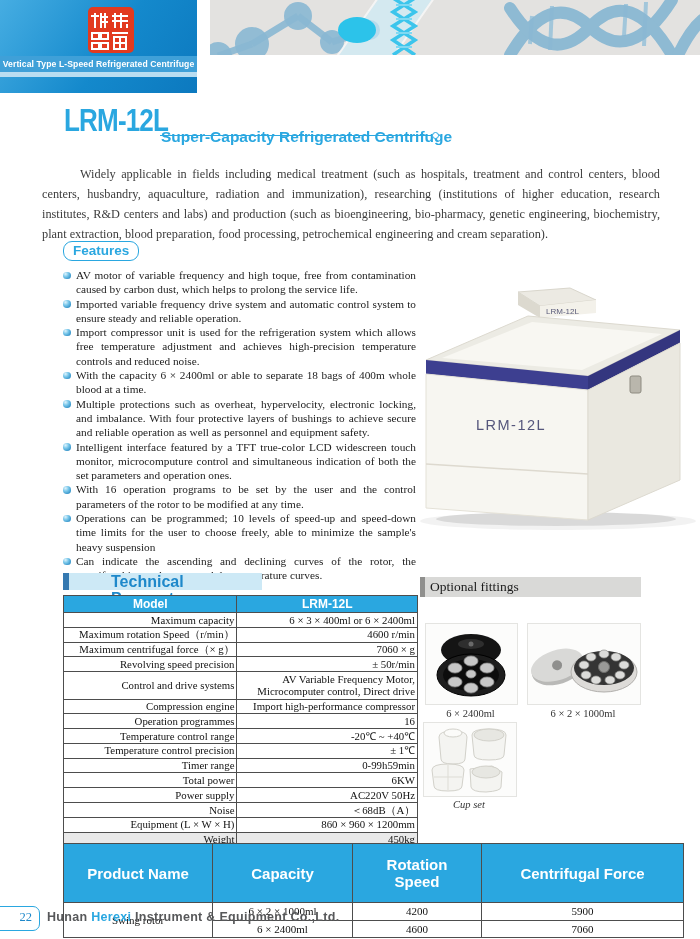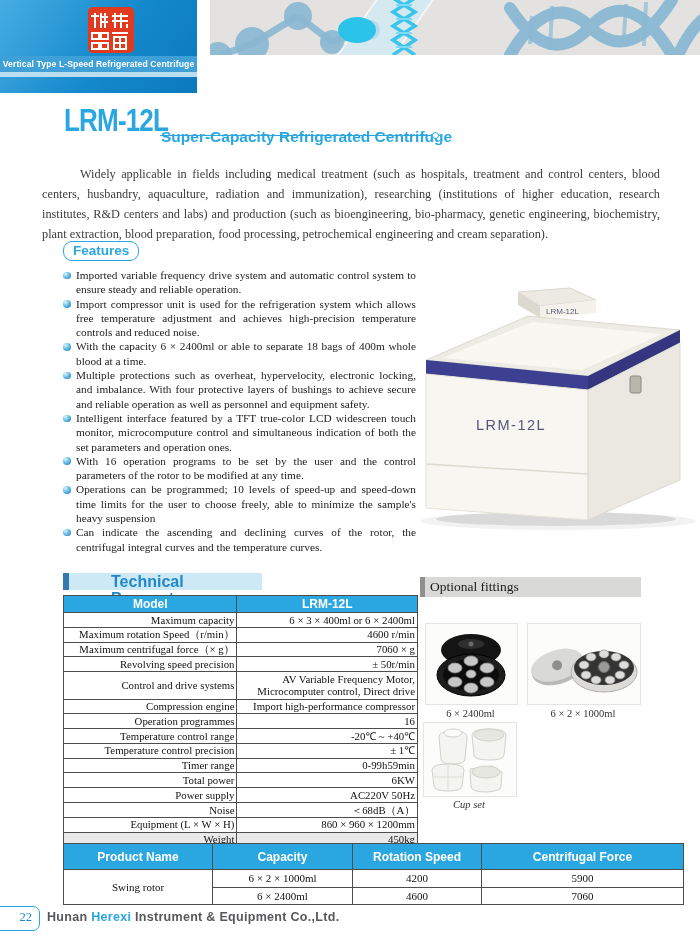--- a/index.html
+++ b/index.html
@@ -42,21 +42,21 @@
   .tech-table{position:absolute;left:63px;top:595px;width:355px;border-collapse:collapse;table-layout:fixed;}
   .tech-table th{background:#2aa7e0;color:#fff;font-size:12px;font-weight:bold;height:16px;border:1px solid #4d4d4d;padding:0;}
   .tech-table td{font-family:"Liberation Serif",serif;font-size:10.8px;line-height:12.6px;color:#111;
                  text-align:right;vertical-align:middle;border:1px solid #4d4d4d;padding:0.6px 2px;white-space:pre-line;}
   .tech-table tbody tr:last-child td{background:#e9e9e9;}
   
   .fit-box{position:absolute;background:#fcfcfb;border:1px solid #e4e4e1;}
   .fit-caption{position:absolute;font-family:"Liberation Serif",serif;font-size:10.5px;color:#333;text-align:center;}
   
   .rotor-table{position:absolute;left:63px;top:843px;width:620px;border-collapse:collapse;table-layout:fixed;}
-  .rotor-table th{background:#2aa7e0;color:#fff;font-size:12px;font-weight:bold;height:17px;border:1px solid #4d4d4d;padding:4px;}
+  .rotor-table th{background:#2aa7e0;color:#fff;font-size:15px;font-weight:bold;height:17px;border:1px solid #4d4d4d;padding:12px;}
   .rotor-table td{font-family:"Liberation Serif",serif;font-size:11px;color:#111;text-align:center;
                   height:16.5px;border:1px solid #4d4d4d;padding:0;}
   
   .page-badge{position:absolute;left:-14px;top:906px;width:52px;height:23px;border:1.6px solid #2aa7e0;
               border-radius:7px;background:#fff;}
   .page-badge span{display:block;text-align:right;padding-right:7px;font-family:"Liberation Serif",serif;
                    font-size:12.5px;line-height:21px;color:#1e88ca;}
   .company{position:absolute;left:47px;top:910px;font-size:12.5px;color:#57585a;letter-spacing:.3px;font-weight:bold;}
   .company .brand{color:#2aa7e0;}
 </style>
@@ -125,20 +125,21 @@
 
   <div class="model-title">LRM-12L</div>
   <div class="sub-title">Super-Capacity Refrigerated Centrifuge</div>
   <div class="sub-underline"></div>
   <div class="sub-dot"></div>
 
   <p class="intro">Widely applicable in fields including medical treatment (such as hospitals, treatment and control centers, blood centers, husbandry, aquaculture, radiation and immunization), researching (institutions of higher education, research institutes, R&amp;D centers and labs) and production (such as bioengineering, bio-pharmacy, genetic engineering, biochemistry, plant extraction, blood preparation, food processing, petrochemical engineering and cream separation).</p>
 
   <div class="features-badge">Features</div>
   <ul class="features-list">
+      <li><span class="dot"></span><span>AV motor of variable frequency and high toque, free from contamination caused by carbon dust, which helps to prolong the service life.</span></li>
       <li><span class="dot"></span><span>Imported variable frequency drive system and automatic control system to ensure steady and reliable operation.</span></li>
       <li><span class="dot"></span><span>Import compressor unit is used for the refrigeration system which allows free temperature adjustment and achieves high-precision temperature controls and reduced noise.</span></li>
       <li><span class="dot"></span><span>With the capacity 6 × 2400ml or able to separate 18 bags of 400m whole blood at a time.</span></li>
       <li><span class="dot"></span><span>Multiple protections such as overheat, hypervelocity, electronic locking, and imbalance. With four protective layers of bushings to achieve secure and reliable operation as well as personnel and equipment safety.</span></li>
       <li><span class="dot"></span><span>Intelligent interface featured by a TFT true-color LCD widescreen touch monitor, microcomputure control and simultaneous indication of both the set parameters and operation ones.</span></li>
       <li><span class="dot"></span><span>With 16 operation programs to be set by the user and the control parameters of the rotor to be modified at any time.</span></li>
       <li><span class="dot"></span><span>Operations can be programmed; 10 levels of speed-up and speed-down time limits for the user to choose freely, able to minimize the sample's heavy suspension</span></li>
       <li><span class="dot"></span><span>Can indicate the ascending and declining curves of the rotor, the centrifugal integral curves and the temperature curves.</span></li>
     </ul>
 

